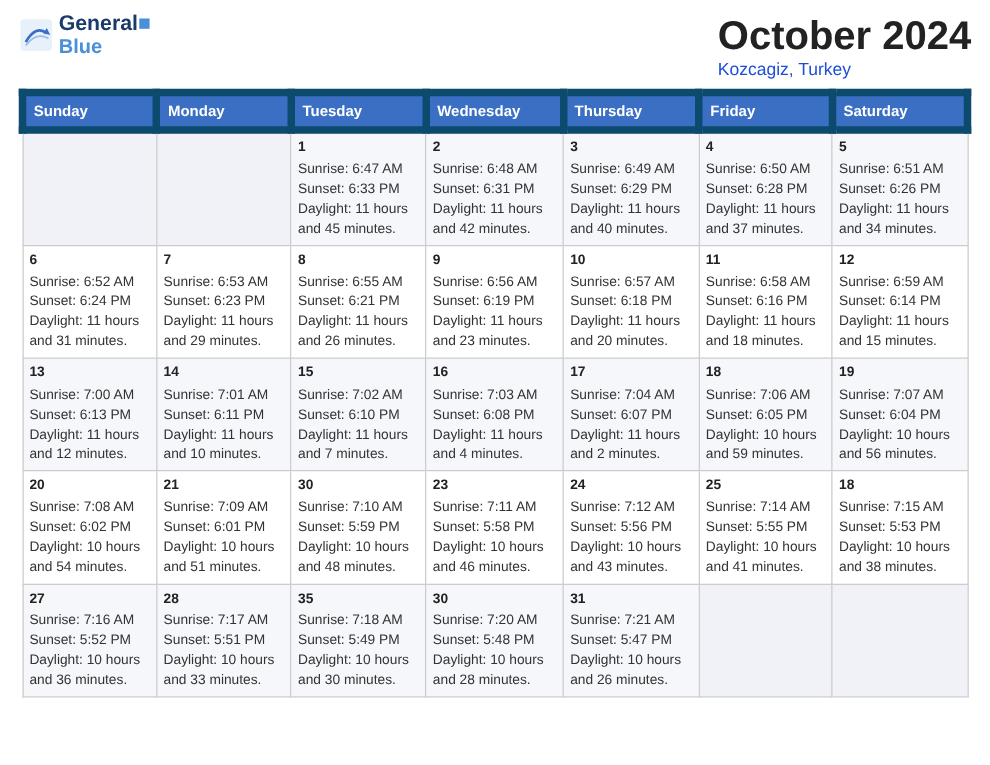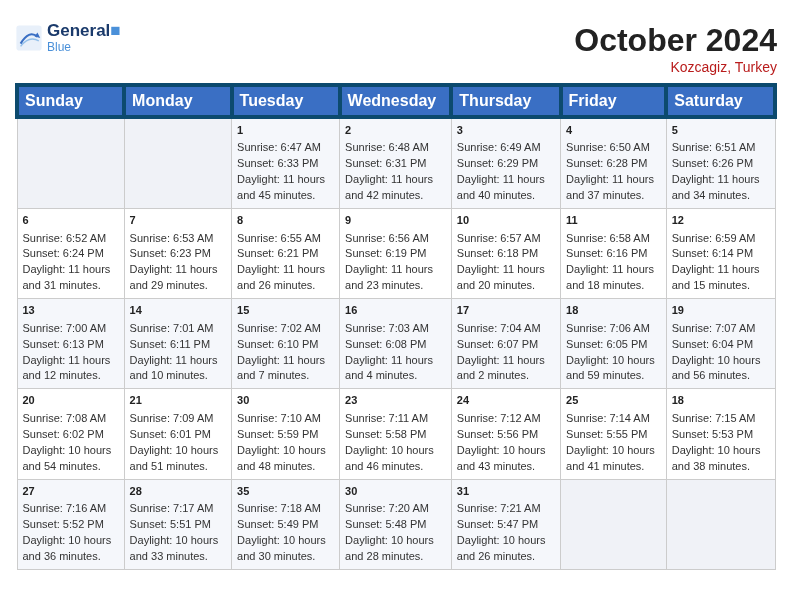--- a/index.html
+++ b/index.html
@@ -7,62 +7,61 @@
       font-family: Arial, sans-serif;
       background: #fff;
       width: 792px;
       height: 612px;
       overflow: hidden;
     }
     .container {
       width: 792px;
       min-height: 612px;
       background: #fff;
-      padding: 22px 15px 10px 15px;
+      padding: 10px 15px 10px 15px;
     }
     .header {
       display: flex;
       justify-content: space-between;
       align-items: flex-start;
       margin-bottom: 8px;
     }
     .logo {
       display: flex;
       align-items: center;
     }
     .logo-icon {
       width: 28px;
       height: 28px;
       margin-right: 4px;
     }
     .title-block {
-      text-align: right;
     }
     .month-title {
       font-size: 32px;
       font-weight: bold;
       color: #222;
     }
     .subtitle {
       font-size: 14px;
-      color: #b91c1c;
+      color: #1d4ed8;
     }
     table {
       width: 100%;
       border-collapse: collapse;
       font-size: 10.5px;
     }
     thead tr th {
       background: #3a6fc4;
       color: #fff;
       text-align: left;
       padding: 5px 6px;
-      font-size: 16px;
+      font-size: 12px;
       font-weight: bold;
-      border: 4px solid #0c4a6e;
+      border: 6px solid #0c4a6e;
     }
     tbody tr td {
       border: 1px solid #ccc;
       vertical-align: top;
       padding: 4px 5px;
       height: 80px;
       width: 113px;
       background: #fff;
       font-size: 10px;
       line-height: 1.4;
@@ -96,21 +95,21 @@
   <div class="header">
     <div class="logo">
       <svg class="logo-icon" viewBox="0 0 40 40">
         <rect x="2" y="2" width="36" height="36" rx="4" fill="#e8f0fa"></rect>
         <path d="M8 28 Q20 8 32 18" stroke="#3a6fc4" stroke-width="3" fill="none"></path>
         <polygon points="32,12 36,20 28,18" fill="#3a6fc4"></polygon>
         <path d="M8 32 Q20 16 34 24" stroke="#5ba0e0" stroke-width="2" fill="none" opacity="0.6"></path>
       </svg>
       <div>
         <div style="font-size:17px;font-weight:bold;color:#1a3a6b;line-height:1.1;">General<span style="color:#4a90d9;">■</span></div>
-        <div style="font-size:12px;font-weight:normal;color:#4a90d9;line-height:1.1;">Blue</div>
+        <div style="font-size:16px;font-weight:bold;color:#4a90d9;line-height:1.1;">Blue</div>
       </div>
     </div>
     <div class="title-block">
       <div class="month-title">October 2024</div>
       <div class="subtitle">Kozcagiz, Turkey</div>
     </div>
   </div>
 
   <table>
     <thead>

